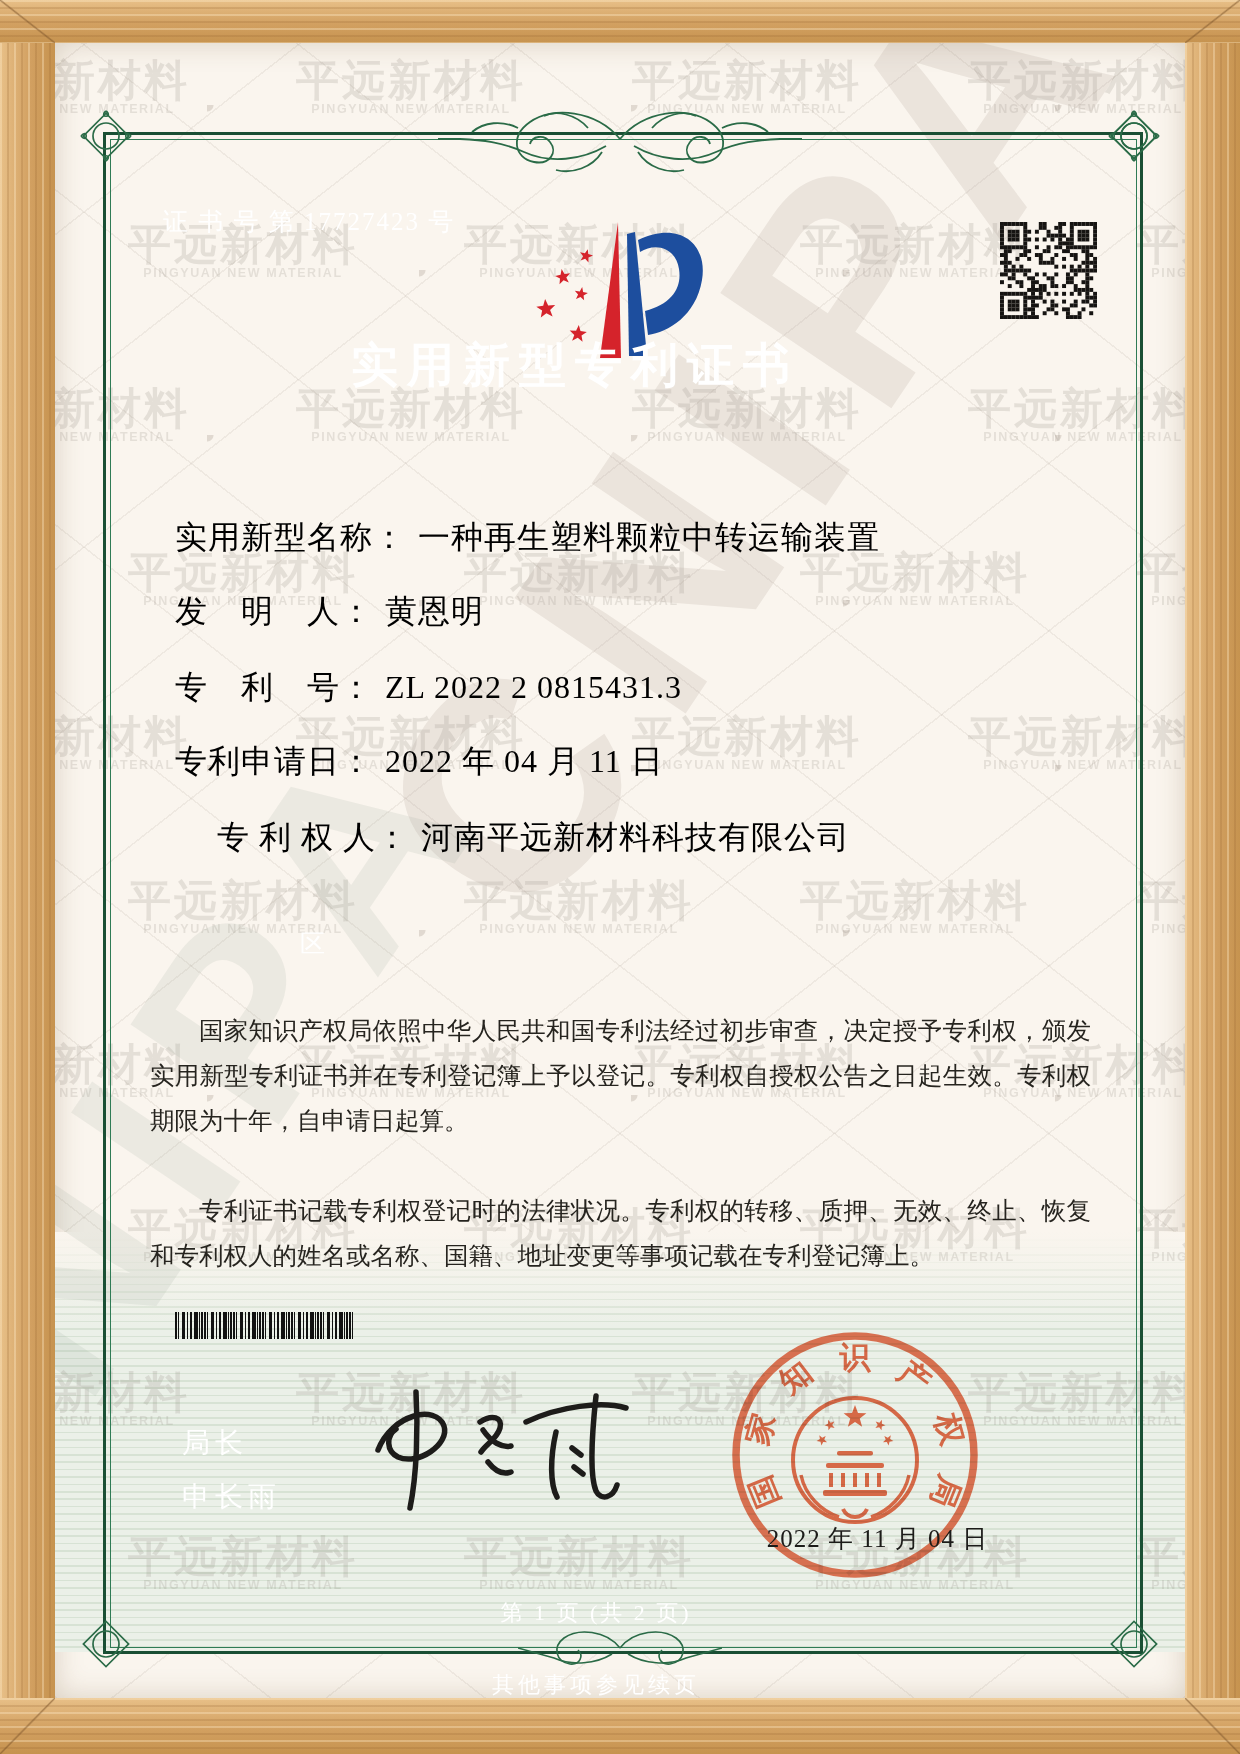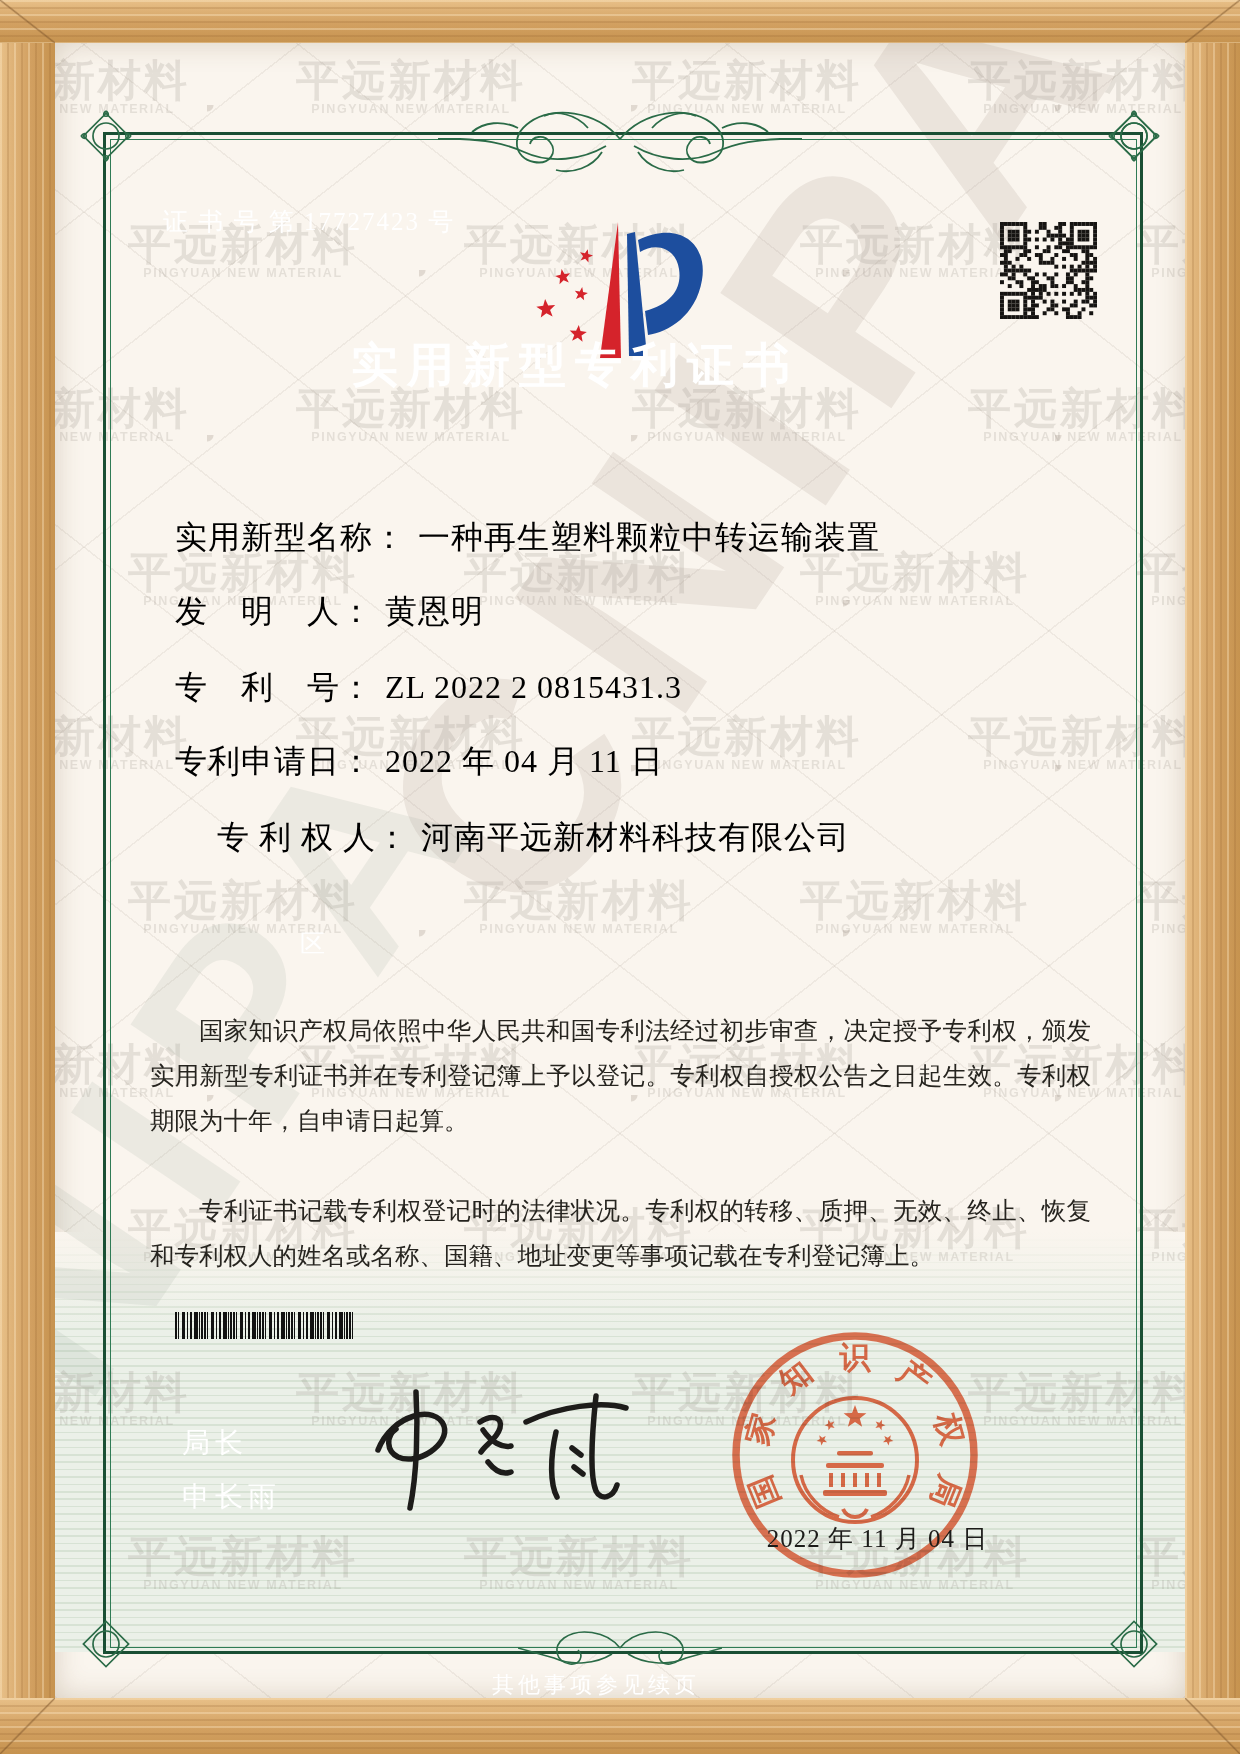--- a/index.html
+++ b/index.html
@@ -713,20 +713,21 @@
       <rect x="112" y="126" width="36" height="4.5" rx="2" stroke="none"></rect>
       <rect x="101" y="138" width="58" height="5" rx="2" stroke="none"></rect>
       <path d="M106,148 v14 M118,148 v14 M130,148 v14 M142,148 v14 M154,148 v14" stroke-width="4" fill="none"></path>
       <rect x="98" y="165" width="64" height="6" rx="2" stroke="none"></rect>
       <path d="M118,184 a13,13 0 0 0 24,0" fill="none" stroke-width="4"></path>
       <path d="M76,150 C80,170 96,186 114,192 M184,150 C180,170 164,186 146,192" fill="none" stroke-width="3.5"></path>
     </g>
   </svg>
   <div class="txt" id="seal-date">2022 年 11 月 04 日</div>
 
+  <div class="txt" id="page-no">第 1 页 (共 2 页)</div>
   <div class="txt" id="cont-note">其他事项参见续页</div>
 
   <div class="wood v" id="wood-left"></div>
   <div class="wood v" id="wood-right"></div>
   <div class="wood h" id="wood-top"></div>
   <div class="wood h" id="wood-bottom"></div>
   <div class="miter" style="left:0;top:0;width:55px;height:43px;background:linear-gradient(to top right, rgba(0,0,0,0) calc(50% - 1.5px), rgba(122,82,40,.55) 50%, rgba(0,0,0,0) calc(50% + 1.5px));"></div>
   <div class="miter" style="left:1185px;top:0;width:55px;height:43px;background:linear-gradient(to top left, rgba(0,0,0,0) calc(50% - 1.5px), rgba(122,82,40,.55) 50%, rgba(0,0,0,0) calc(50% + 1.5px));"></div>
   <div class="miter" style="left:0;top:1698px;width:55px;height:56px;background:linear-gradient(to bottom right, rgba(0,0,0,0) calc(50% - 1.5px), rgba(122,82,40,.55) 50%, rgba(0,0,0,0) calc(50% + 1.5px));"></div>
   <div class="miter" style="left:1185px;top:1698px;width:55px;height:56px;background:linear-gradient(to bottom left, rgba(0,0,0,0) calc(50% - 1.5px), rgba(122,82,40,.55) 50%, rgba(0,0,0,0) calc(50% + 1.5px));"></div>

